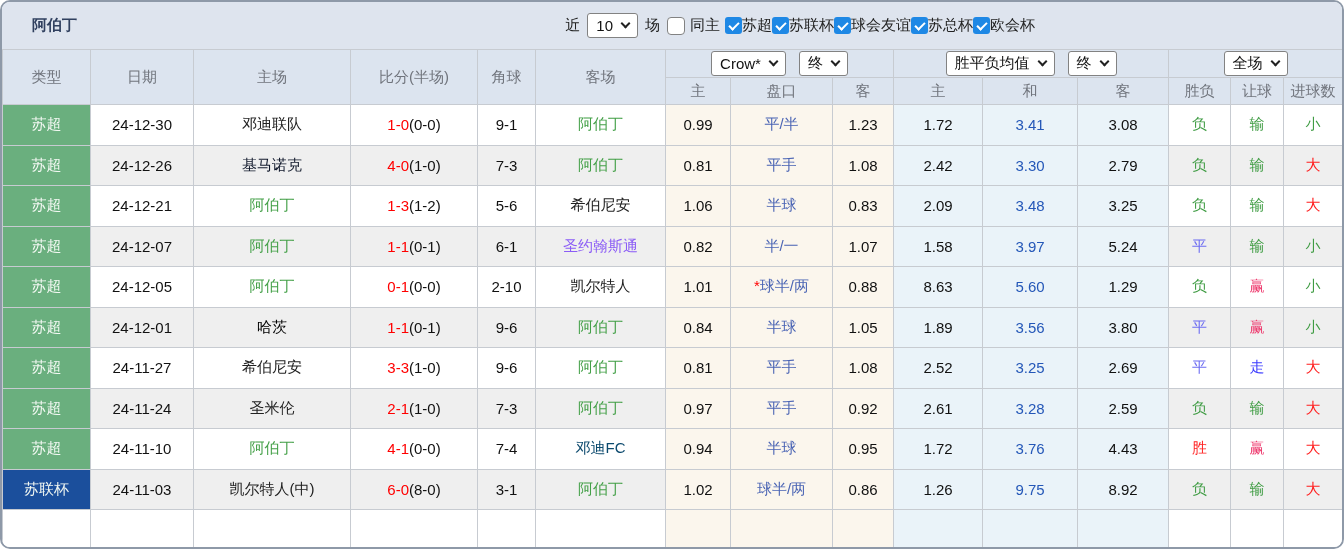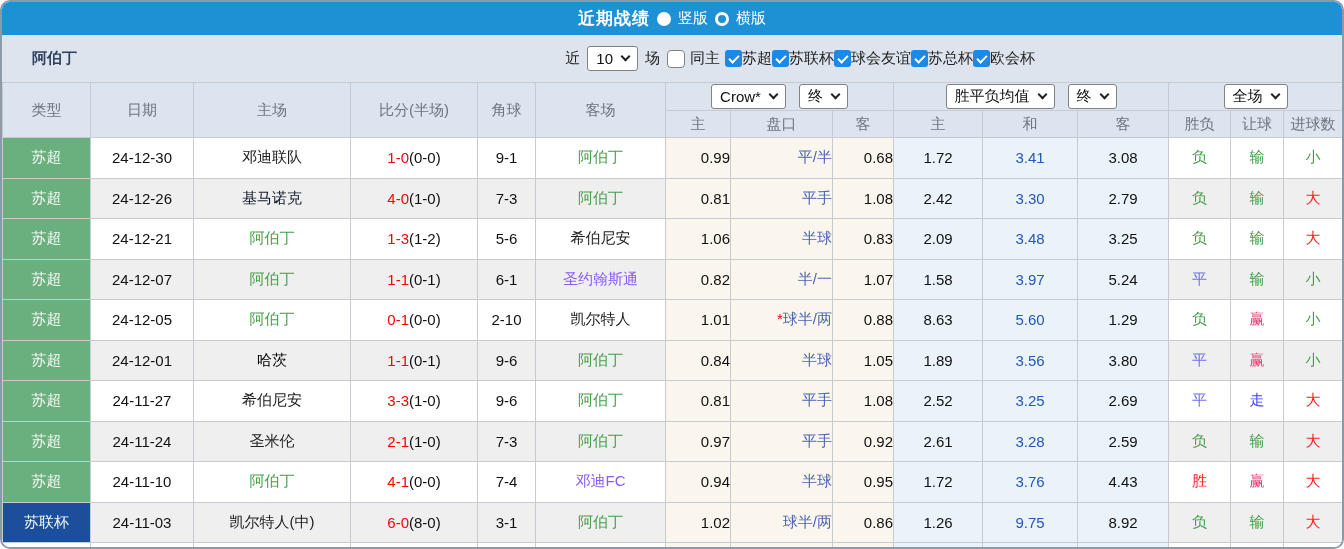--- a/index.html
+++ b/index.html
@@ -53,41 +53,34 @@
   thead th { background: #dce4ef; color: #70747c; font-weight: normal; font-size: 15px; }
   thead tr.hrow-a th { height: 28px; }
   thead tr.hrow-b th { height: 27px; }
   .grp { display: flex; align-items: center; justify-content: center; gap: 13px; }
 
   tbody tr { height: 40.5px; }
   tbody tr.odd  { background: #ffffff; }
   tbody tr.even { background: #efefef; }
   tbody td { color: #111; }
   td.league { color: #f2f8f2; }
-  td.ah   { background: #fbf6ed; text-align: right; }
+  td.ah   { background: #fbf6ed; }
   td.hcap { color: #4a64b4; margin-left: 20px; }
   td.euro { background: #eaf3f9; }
   td.draw { color: #2457b8; }
   td.res  { font-size: 15px; }
   .sc { color: #ff0000; }
   .half { color: #111; }
   .star { color: #ff0000; }
 </style>
 </head>
 <body>
 
 <div class="widget">
 
-  <div class="titlebar">
-    <span class="title">近期战绩</span>
-    <span class="radio-dot"></span>
-    <span class="radio-label">竖版</span>
-    <span class="radio-ring"></span>
-    <span class="radio-label">横版</span>
-  </div>
 
   <div class="filterbar">
     <span class="team-name">阿伯丁</span>
     <div class="filter-controls">
       <span class="txt">近</span>
       <span class="select">
         <span>10</span>
         <i class="chev"></i>
       </span>
       <span class="txt">场</span>
@@ -182,21 +175,21 @@
     <tbody id="table-body">
         <tr class="odd">
           <td class="league" style="background: rgb(106, 175, 126);">苏超</td>
           <td class="date">24-12-30</td>
           <td class="team" style="color: rgb(34, 34, 34);">邓迪联队</td>
           <td class="score"><span class="sc">1-0</span><span class="half">(0-0)</span></td>
           <td class="corner">9-1</td>
           <td class="team" style="color: rgb(68, 160, 72);">阿伯丁</td>
           <td class="ah">0.99</td>
           <td class="ah hcap"><span>平/半</span></td>
-          <td class="ah">0.68</td>
+          <td class="ah">1.23</td>
           <td class="euro">1.72</td>
           <td class="euro draw">3.41</td>
           <td class="euro">3.08</td>
           <td class="res" style="color: rgb(63, 156, 67);">负</td>
           <td class="res" style="color: rgb(63, 156, 67);">输</td>
           <td class="res" style="color: rgb(63, 156, 67);">小</td>
         </tr>
         <tr class="even">
           <td class="league" style="background: rgb(106, 175, 126);">苏超</td>
           <td class="date">24-12-26</td>
@@ -315,21 +308,21 @@
           <td class="res" style="color: rgb(63, 156, 67);">负</td>
           <td class="res" style="color: rgb(63, 156, 67);">输</td>
           <td class="res" style="color: rgb(255, 32, 32);">大</td>
         </tr>
         <tr class="odd">
           <td class="league" style="background: rgb(106, 175, 126);">苏超</td>
           <td class="date">24-11-10</td>
           <td class="team" style="color: rgb(68, 160, 72);">阿伯丁</td>
           <td class="score"><span class="sc">4-1</span><span class="half">(0-0)</span></td>
           <td class="corner">7-4</td>
-          <td class="team" style="color: #8b5cf6;">邓迪FC</td>
+          <td class="team" style="color: #0c4a6e;">邓迪FC</td>
           <td class="ah">0.94</td>
           <td class="ah hcap"><span>半球</span></td>
           <td class="ah">0.95</td>
           <td class="euro">1.72</td>
           <td class="euro draw">3.76</td>
           <td class="euro">4.43</td>
           <td class="res" style="color: rgb(255, 32, 32);">胜</td>
           <td class="res" style="color: rgb(238, 58, 110);">赢</td>
           <td class="res" style="color: rgb(255, 32, 32);">大</td>
         </tr>

